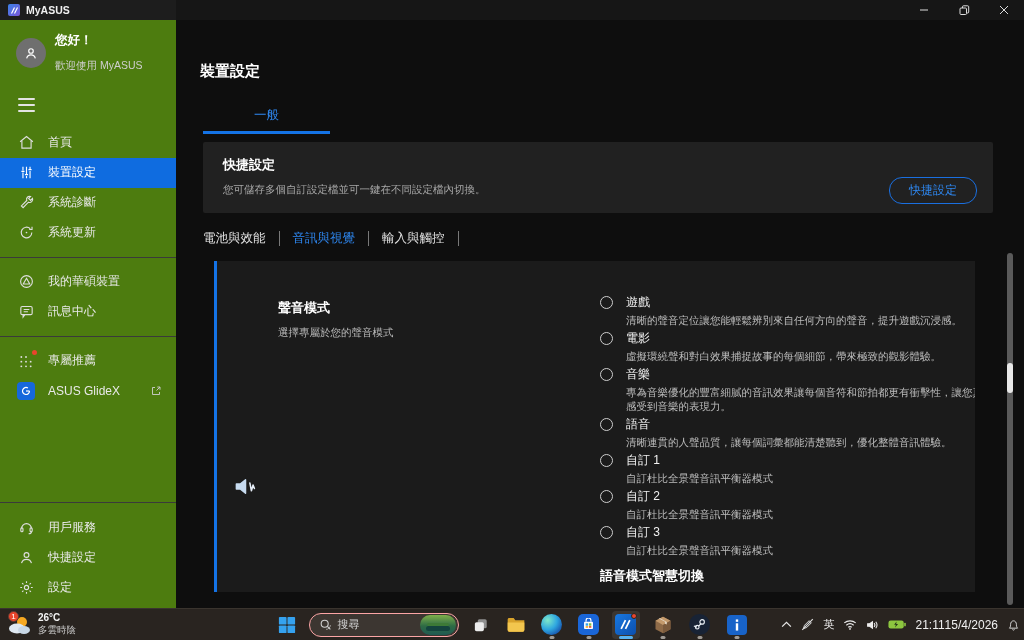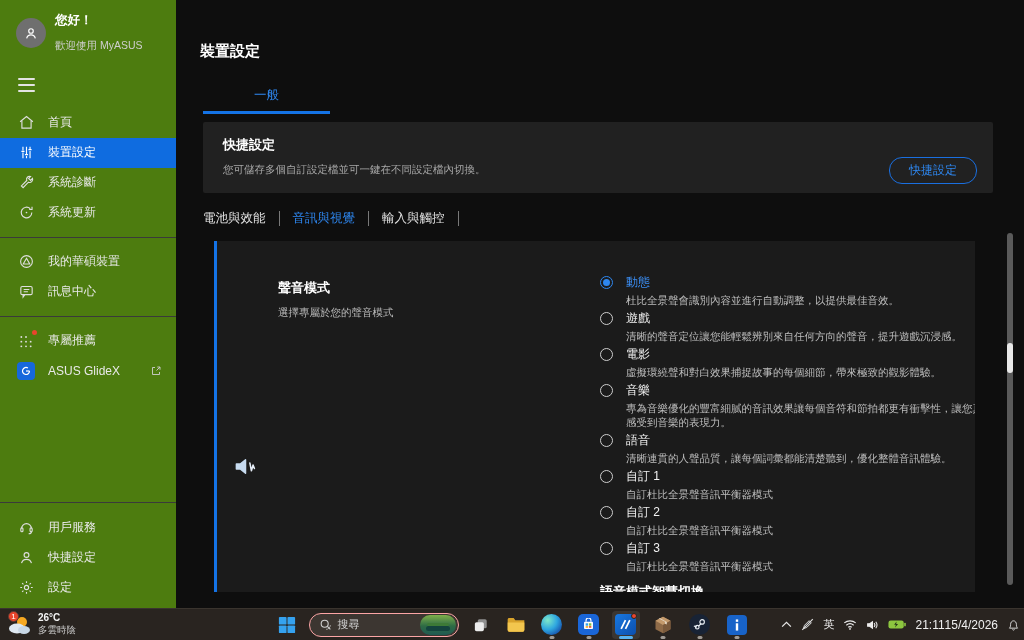--- a/index.html
+++ b/index.html
@@ -119,20 +119,48 @@
   .tray-item { display:flex; align-items:center; justify-content:center; cursor:pointer; }
   .ime { font-size:11px; color:#f0f0f0; }
   .clock { text-align:right; font-size:12px; color:#f0f0f0; line-height:12px;align-items:flex-end; }
   svg { display:block; }
 </style>
 </head>
 <body>
 
 <div class="screen">
 
+  <div class="titlebar">
+    <div class="tb-left">
+      <span class="app-logo">
+        <svg width="9" height="9" viewBox="0 0 12 12">
+            <path d="M2 10 L6 2 M6 10 L10 2" stroke="#fff" stroke-width="1.6" fill="none"></path>
+          </svg>
+      </span>
+      <span class="tb-title">MyASUS</span>
+    </div>
+    <div class="tb-controls">
+      <div class="tb-btn">
+        <svg width="10" height="10" viewBox="0 0 10 10">
+            <path d="M1 5h8" stroke="#dcdcdc" stroke-width="1"></path>
+          </svg>
+      </div>
+      <div class="tb-btn">
+        <svg width="11" height="11" viewBox="0 0 11 11">
+            <rect x="1" y="3" width="6.5" height="6.5" rx="1" stroke="#dcdcdc" fill="none"></rect>
+            <path d="M3.5 3V1.8a1 1 0 0 1 1-1h4.2a1 1 0 0 1 1 1V7a1 1 0 0 1-1 1H8" stroke="#dcdcdc" fill="none"></path>
+          </svg>
+      </div>
+      <div class="tb-btn">
+        <svg width="10" height="10" viewBox="0 0 10 10">
+            <path d="M1 1l8 8M9 1l-8 8" stroke="#dcdcdc" stroke-width="1"></path>
+          </svg>
+      </div>
+    </div>
+  </div>
 
   <div class="app">
 
     <aside class="sidebar">
       <div class="side-greeting">
         <span class="avatar">
           <svg width="16" height="16" viewBox="0 0 24 24" fill="none" stroke="#fff" stroke-width="1.8">
               <circle cx="12" cy="9" r="3.4"></circle>
               <path d="M5.5 20c.8-3.6 3.4-5.3 6.5-5.3s5.7 1.7 6.5 5.3"></path>
             </svg>
@@ -313,27 +341,20 @@
         </div>
         <div class="speaker-wrap">
           <svg width="27" height="27" viewBox="0 0 28 28" fill="none" stroke="#d8e6f5" stroke-width="1.5">
               <path d="M3.5 11.5v5h4l5.5 4.5v-14L7.5 11.5h-4z" fill="#c7dbf0" stroke="#c7dbf0" stroke-linejoin="round"></path>
               <path d="M17.5 10.5l1.6 8 1.7-6 1.4 3.5" stroke="#e6eef8" stroke-width="1.6" stroke-linecap="round" stroke-linejoin="round"></path>
             </svg>
         </div>
 
         <div class="panel-right">
 
-          <div class="opt selected">
-            <div class="opt-row">
-              <span class="radio"></span>
-              <span class="opt-label">動態</span>
-            </div>
-            <div class="opt-desc">杜比全景聲會識別內容並進行自動調整，以提供最佳音效。</div>
-          </div>
 
           <div class="opt">
             <div class="opt-row">
               <span class="radio"></span>
               <span class="opt-label">遊戲</span>
             </div>
             <div class="opt-desc">清晰的聲音定位讓您能輕鬆辨別來自任何方向的聲音，提升遊戲沉浸感。</div>
           </div>
 
           <div class="opt">

